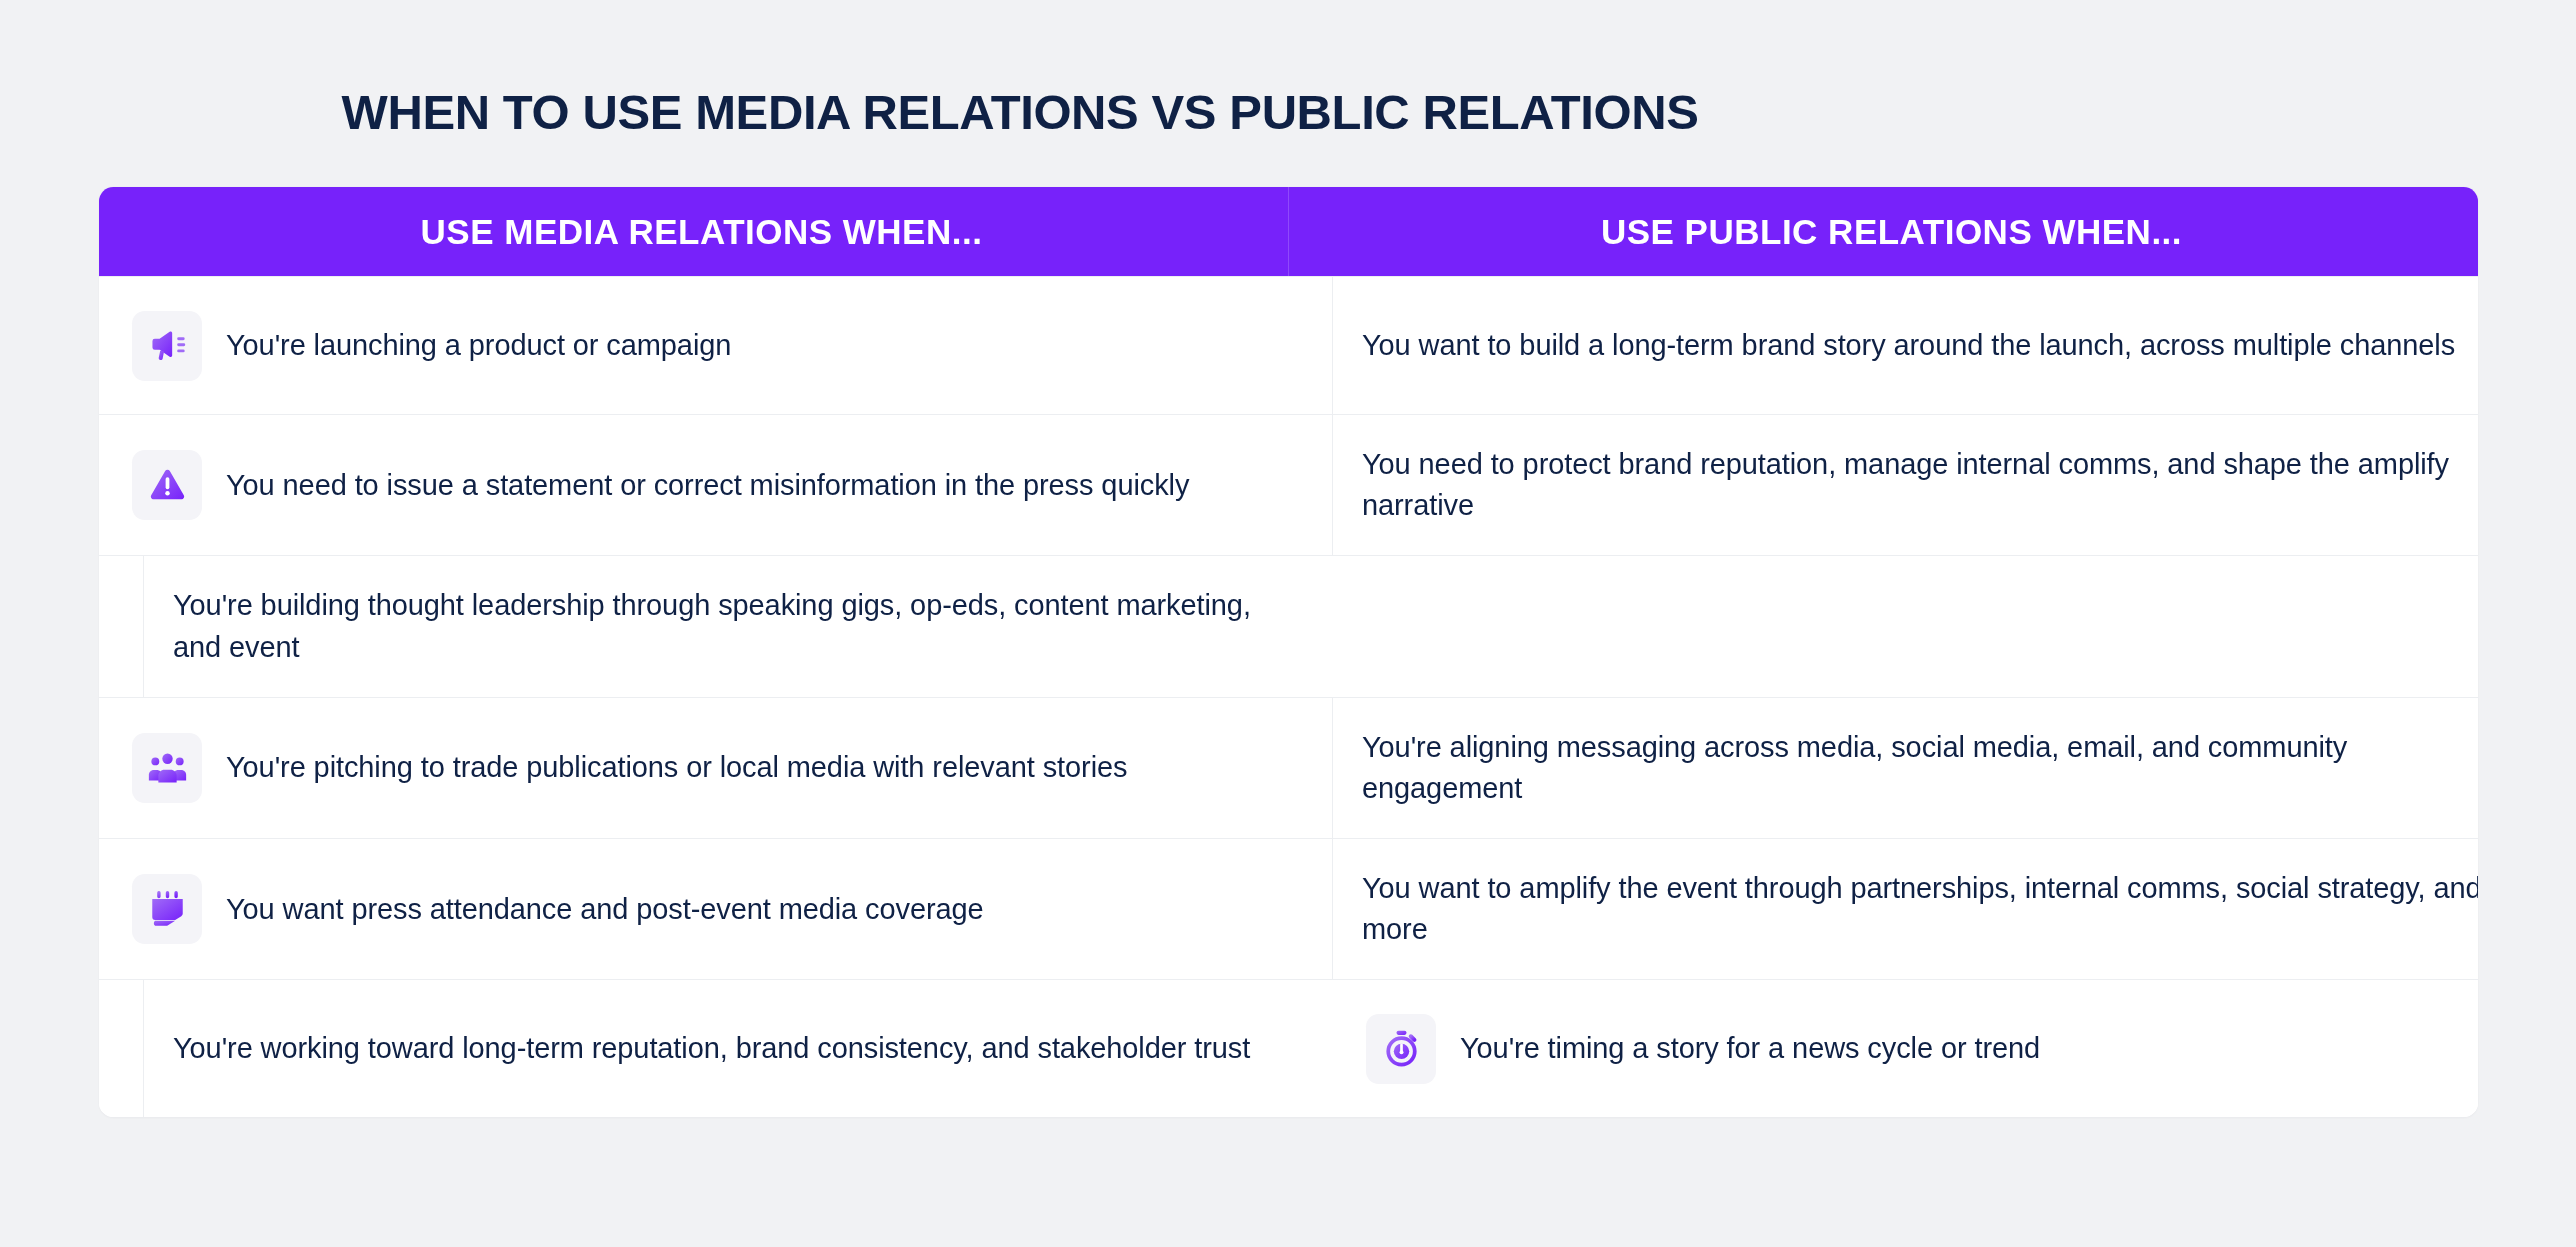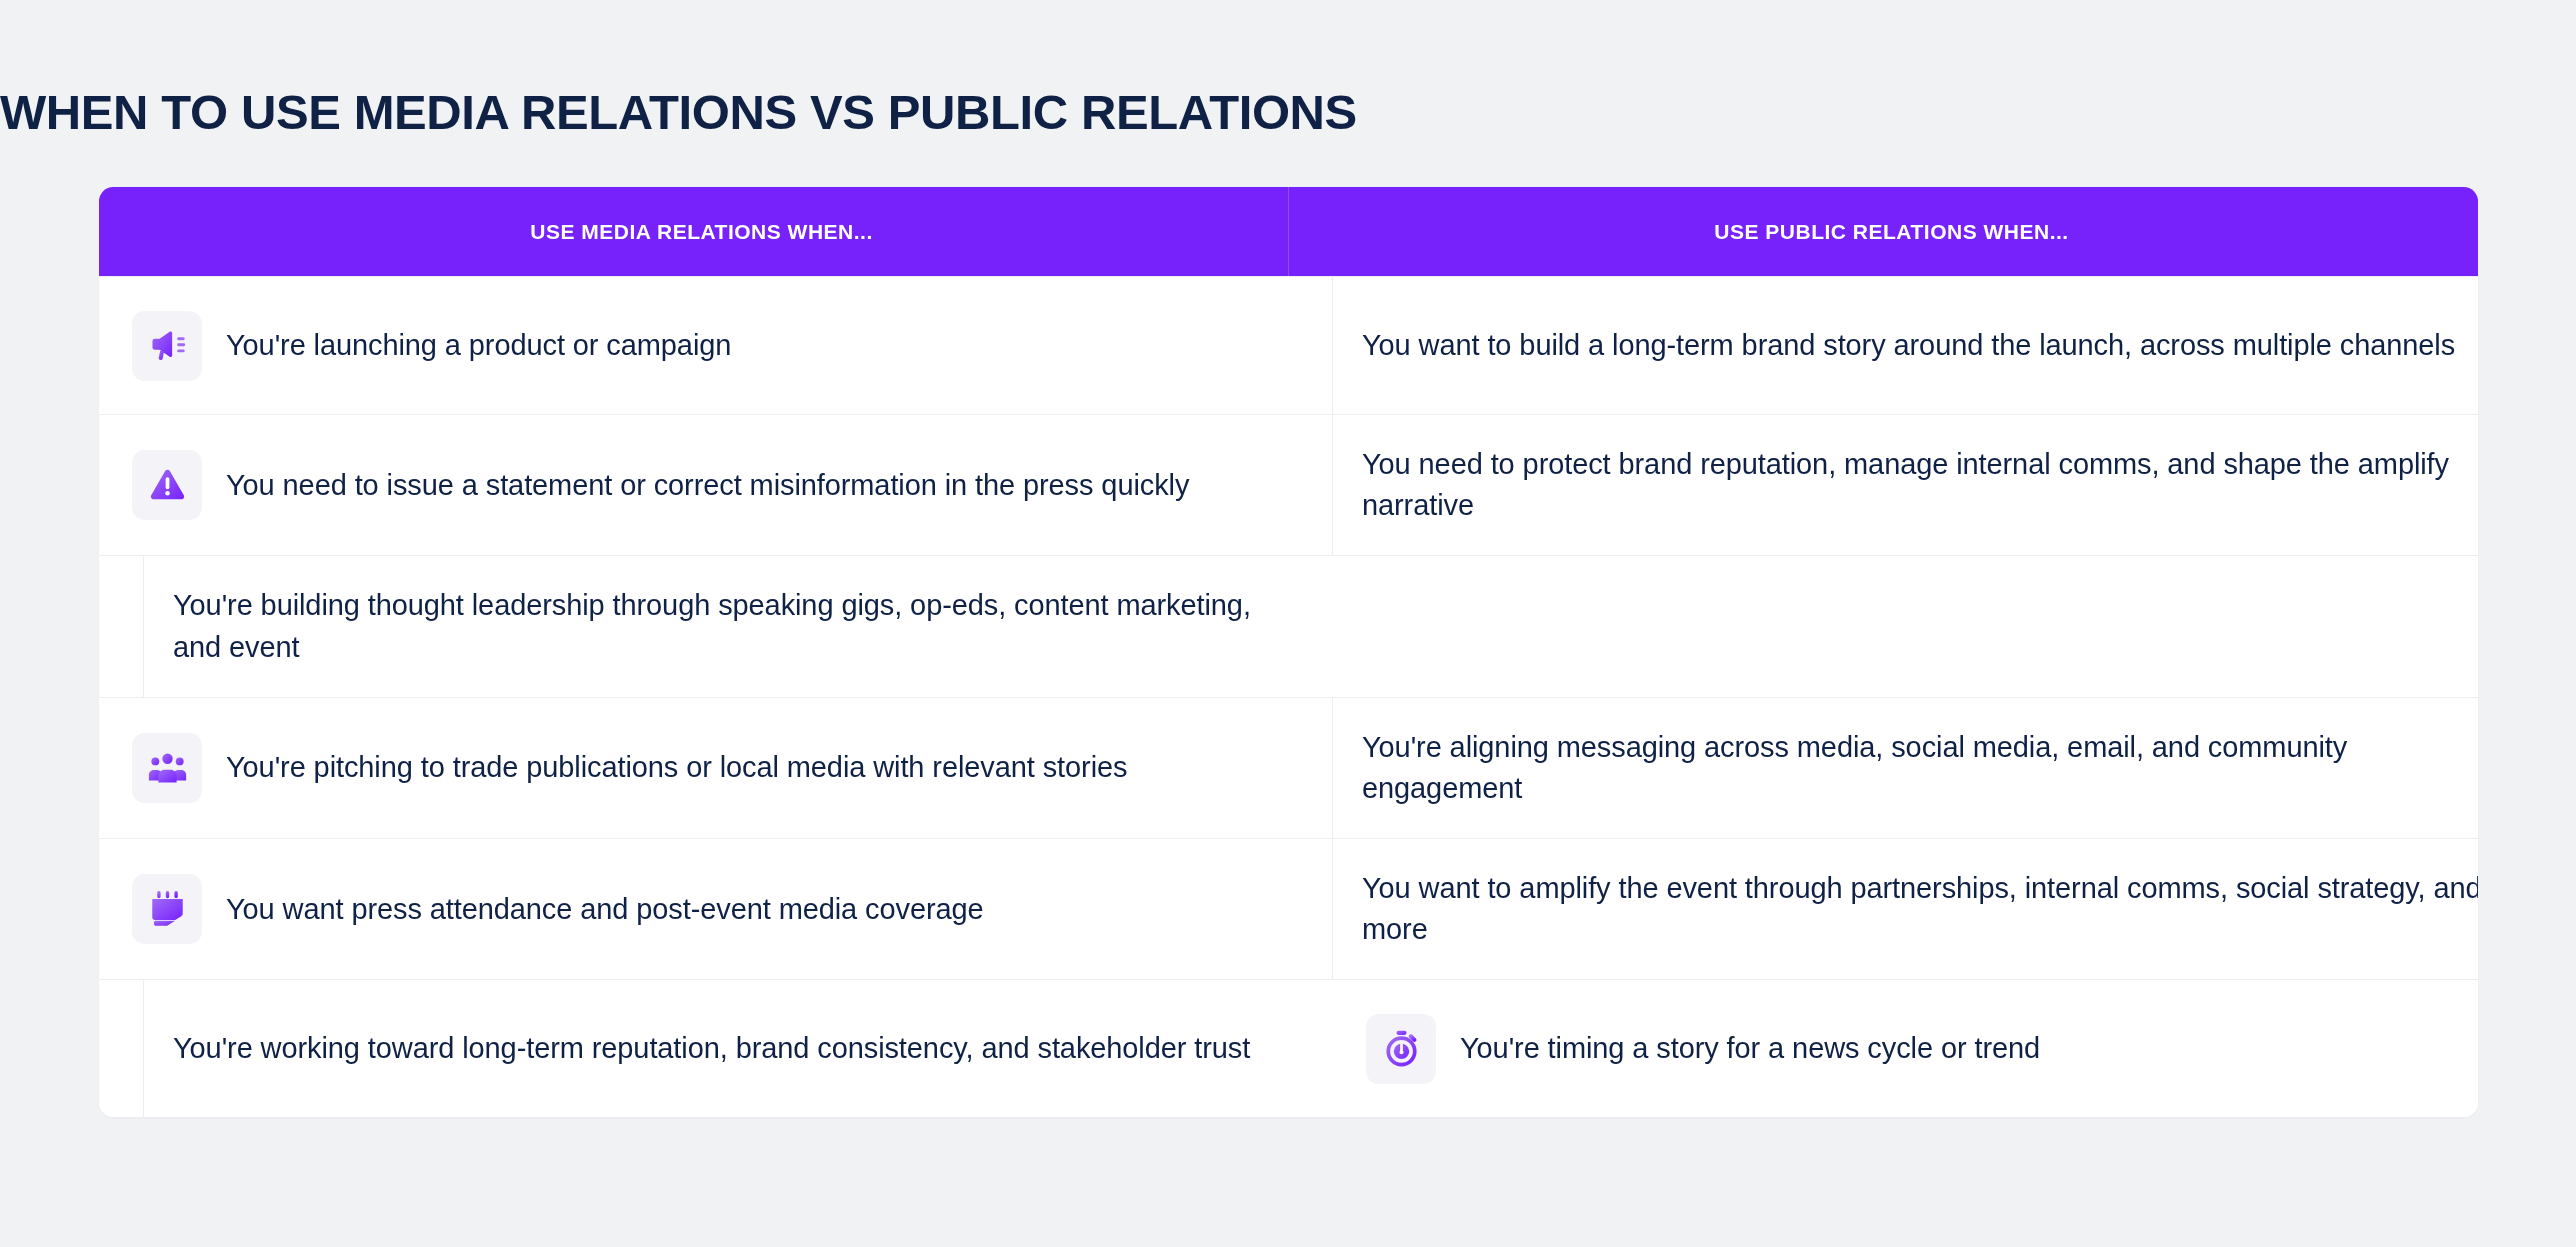--- a/index.html
+++ b/index.html
@@ -18,20 +18,21 @@
     height: 1248px;
     background: #f1f2f4;
     overflow: hidden;
   }
 
   .page-title {
     position: absolute;
     top: 86px;
     left: 0;
     width: 2040px;
+    text-align: center;
     font-size: 49px;
     font-weight: 700;
     letter-spacing: -0.4px;
     color: #0f2145;
     line-height: 1.1;
     white-space: nowrap;
   }
 
   .table-card {
     position: absolute;
@@ -48,21 +49,21 @@
     display: flex;
     background: #7722fa;
     height: 89px;
   }
 
   .table-header .th {
     display: flex;
     align-items: center;
     justify-content: center;
     color: #ffffff;
-    font-size: 21px;
+    font-size: 35px;
     font-weight: 700;
     letter-spacing: 0.5px;
     text-align: center;
     padding-left: 16px;
   }
 
   .col-left  { width: 1189px; flex: 0 0 1189px; }
   .col-right { width: 1190px; flex: 0 0 1190px; }
 
   .table-header .th.col-right {

